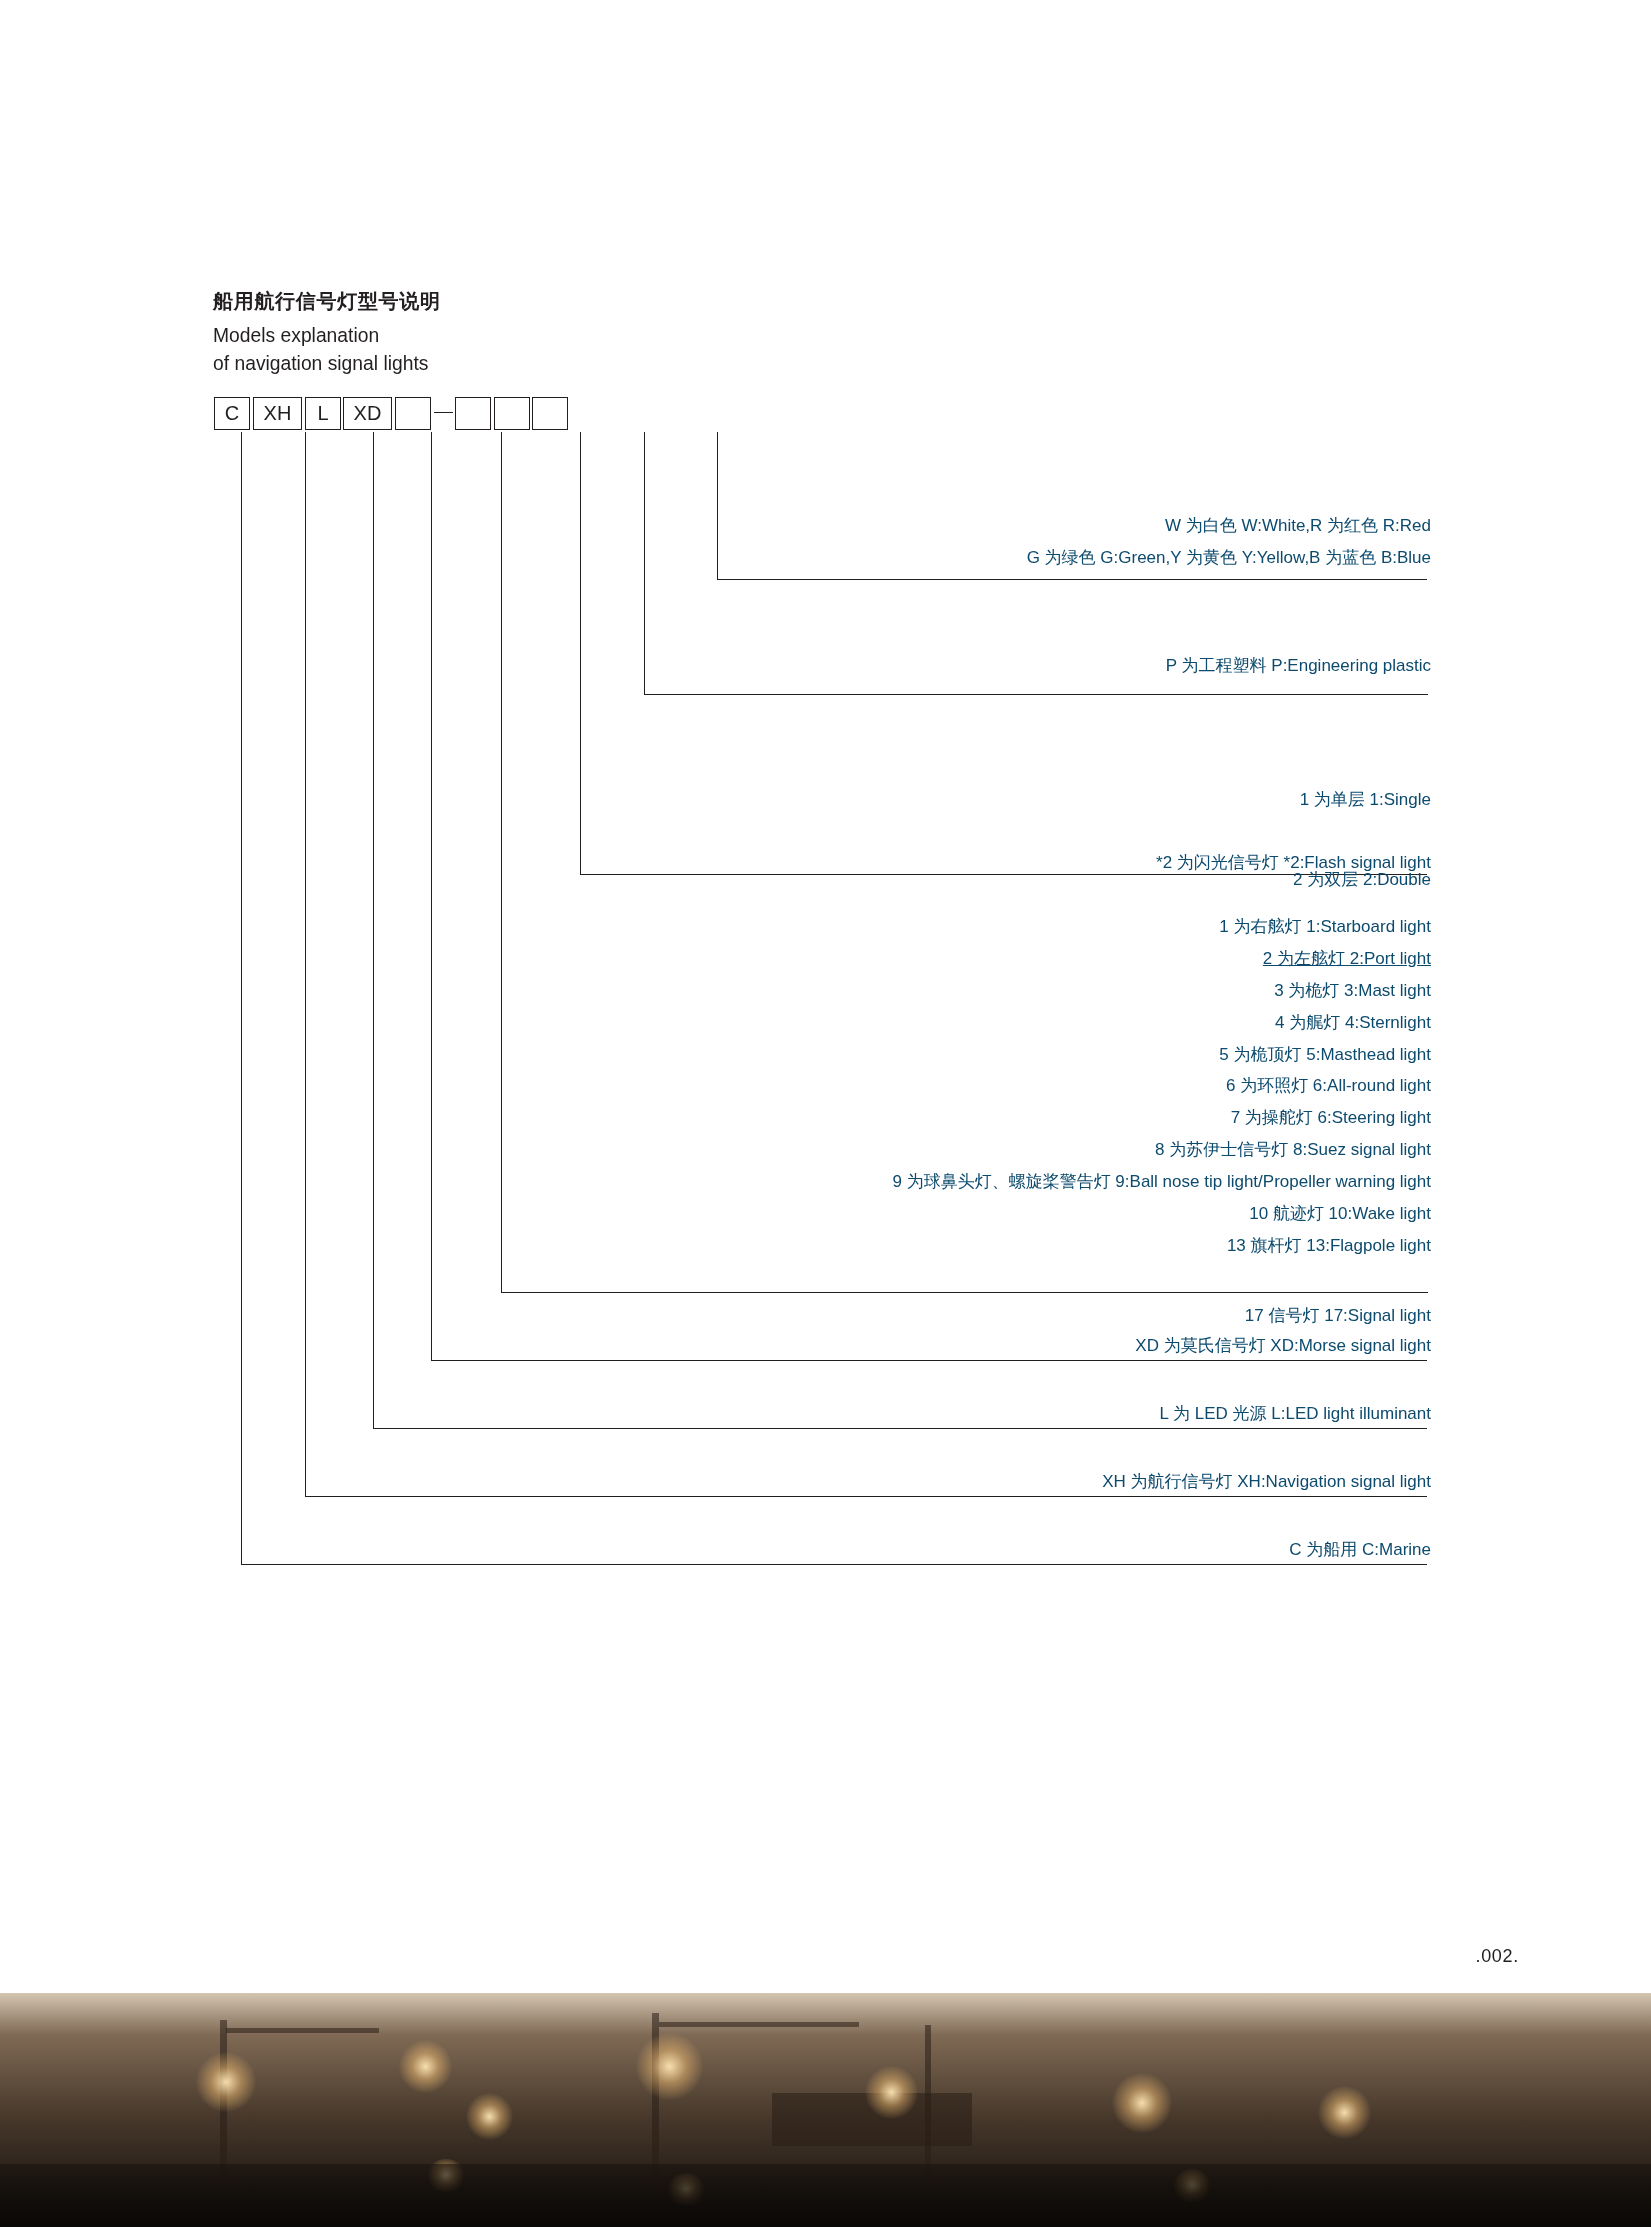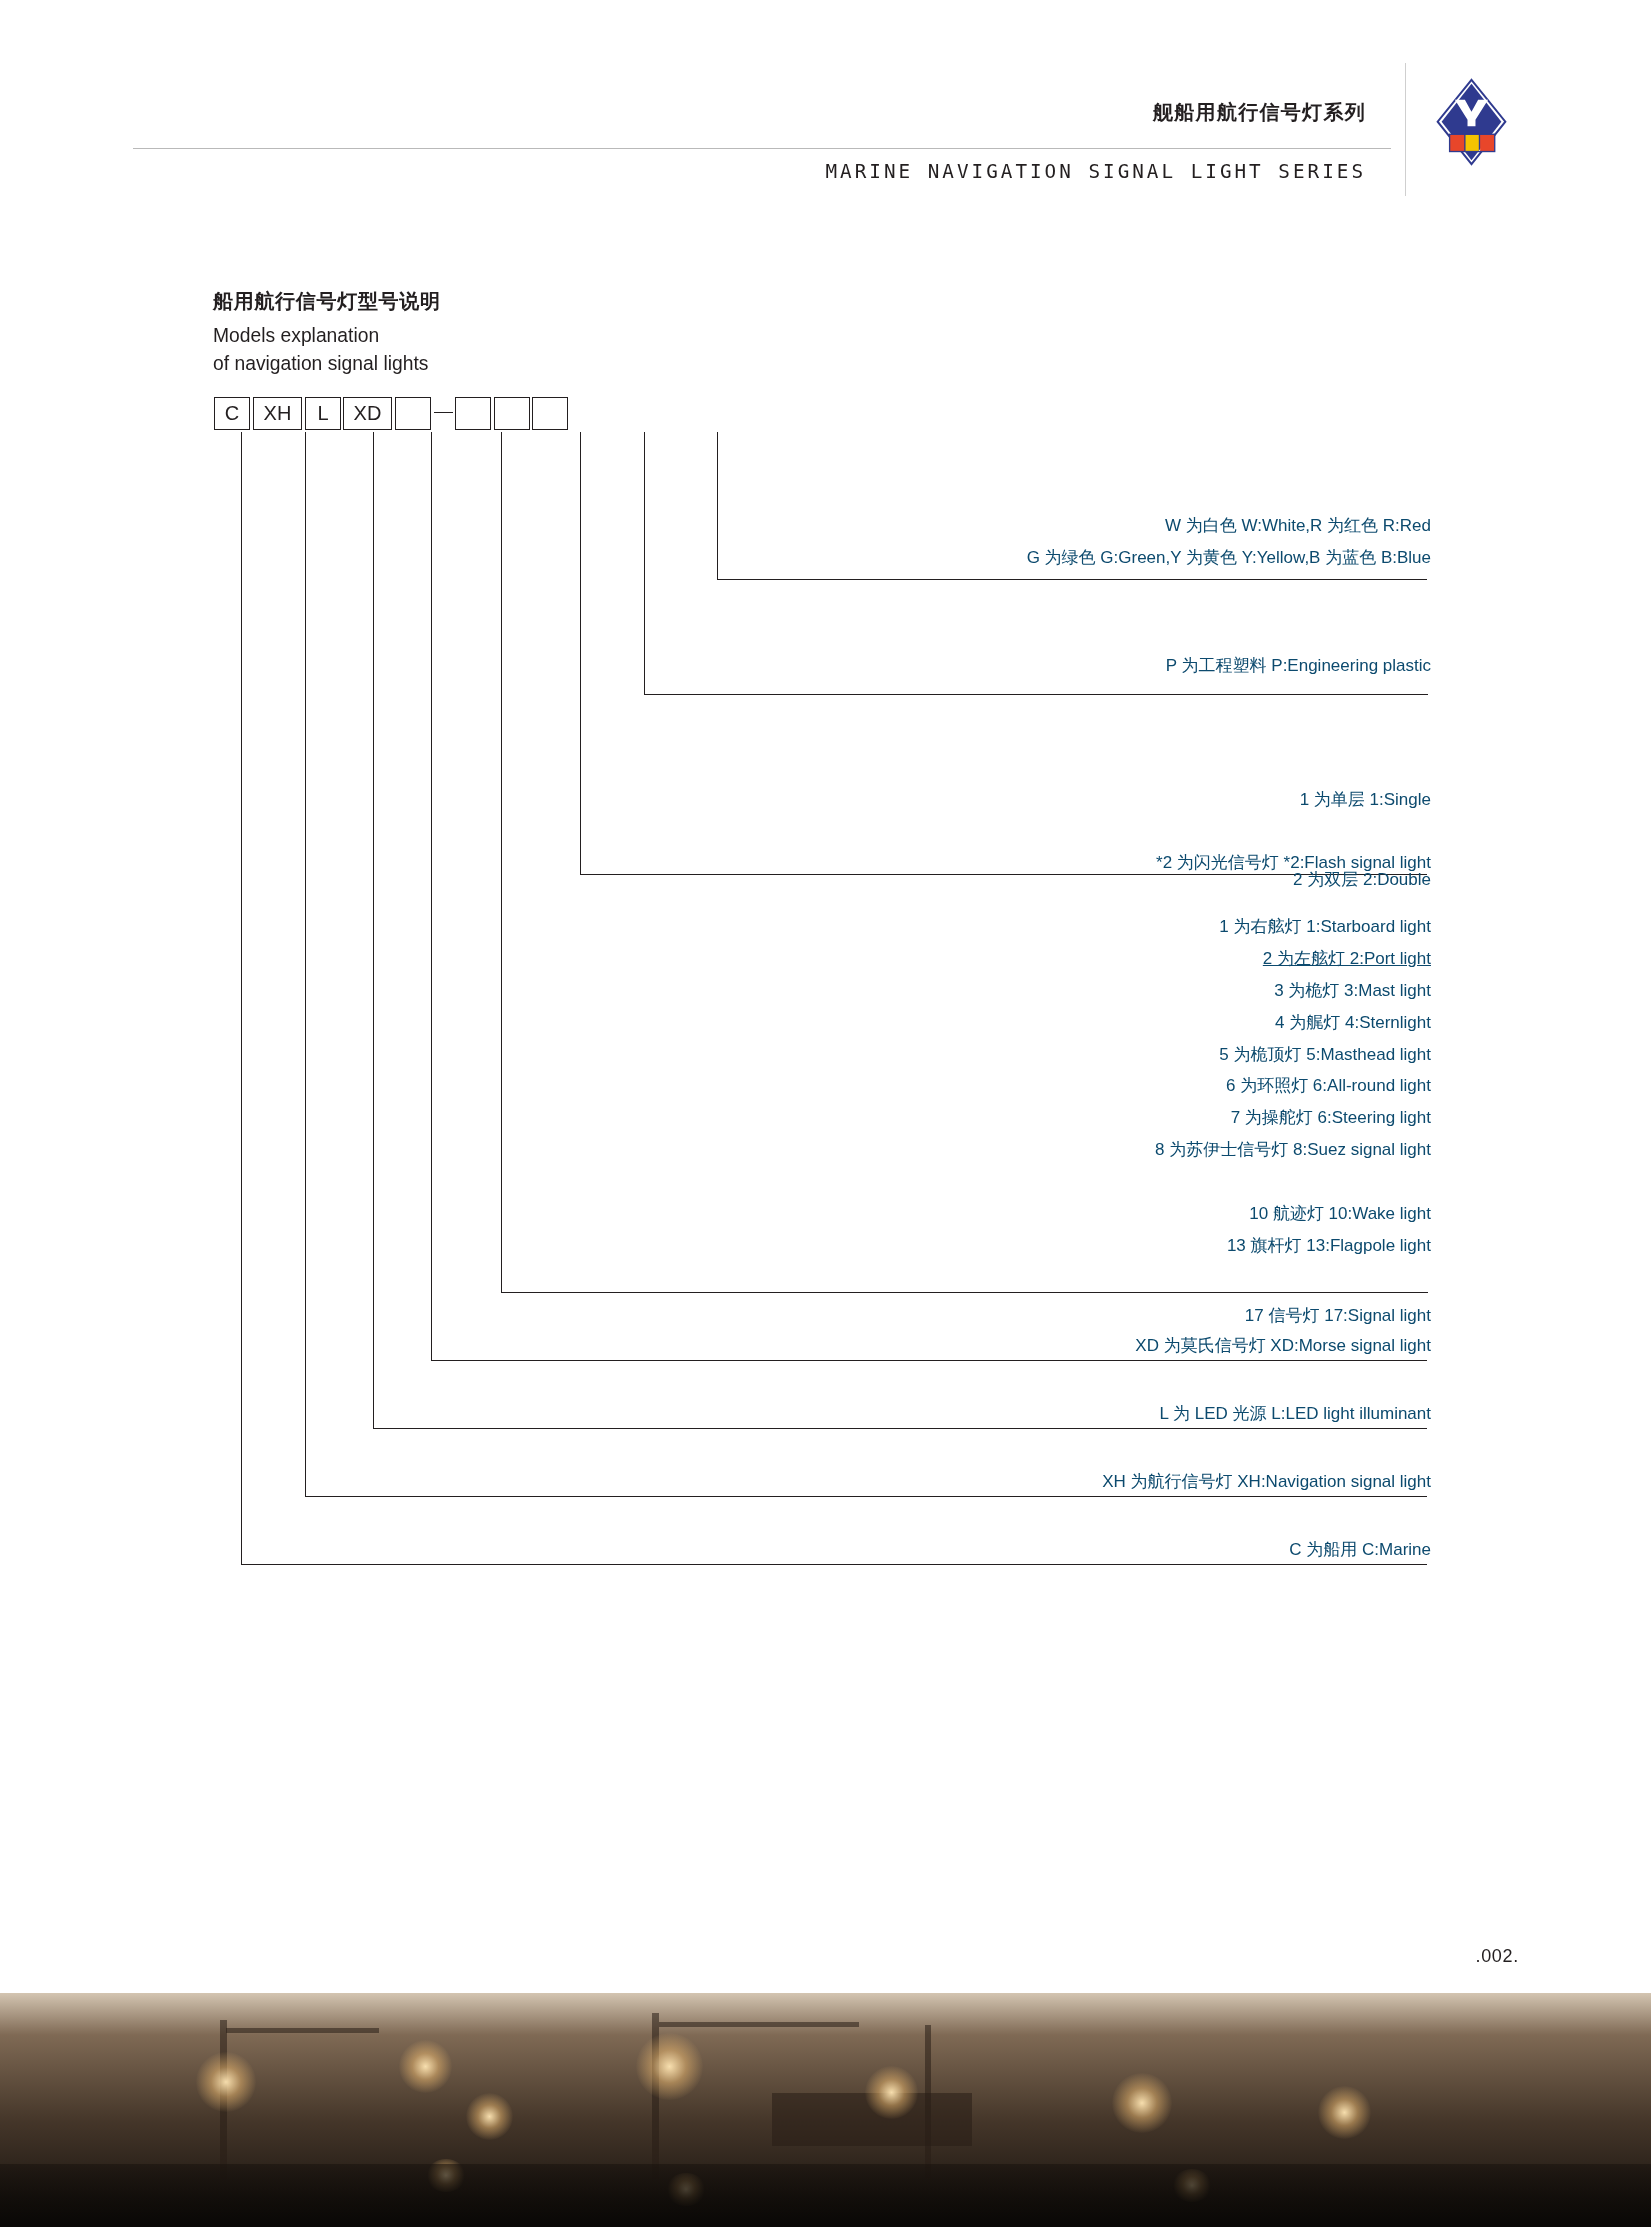--- a/index.html
+++ b/index.html
@@ -207,39 +207,20 @@
     width: 100%;
     height: 63px;
     background: linear-gradient(to bottom, rgba(25,19,14,0.6), rgba(10,8,6,1));
   }
 </style>
 </head>
 <body>
 
 <div class="page">
 
-  <div class="header">
-    <div class="header-rule"></div>
-    <div class="header-vrule"></div>
-    <div class="header-cn">舰船用航行信号灯系列</div>
-    <div class="header-en">MARINE NAVIGATION SIGNAL LIGHT SERIES</div>
-
-    <div class="logo">
-      <svg width="73" height="90" viewBox="0 0 110 135">
-        <rect x="0" y="0" width="110" height="135" fill="#ffffff"></rect>
-        <polygon points="55,4 106,67 55,131 4,67" fill="#ffffff" stroke="#2f3a8f" stroke-width="3"></polygon>
-        <polygon points="55,10 100,67 55,125 10,67" fill="#2f3a8f"></polygon>
-        <path d="M30 34 L45 34 L55 52 L65 34 L80 34 L61 64 L61 74 L49 74 L49 64 Z" fill="#ffffff"></path>
-        <rect x="22" y="86" width="22" height="26" fill="#e8462a"></rect>
-        <rect x="46" y="86" width="20" height="26" fill="#f5c400"></rect>
-        <rect x="68" y="86" width="22" height="26" fill="#e8462a"></rect>
-        <rect x="22" y="86" width="68" height="26" fill="none" stroke="#2f3a8f" stroke-width="2"></rect>
-      </svg>
-    </div>
-  </div>
 
   <div class="title-cn">船用航行信号灯型号说明</div>
   <div class="title-en1">Models explanation</div>
   <div class="title-en2">of navigation signal lights</div>
 
   <div class="boxrow">
     <div class="cbox" style="left:0px;   width:36px;">C</div>
     <div class="cbox" style="left:39px;  width:49px;">XH</div>
     <div class="cbox" style="left:91px; width:36px;">L</div>
     <div class="cbox" style="left:129px; width:49px;">XD</div>
@@ -286,20 +267,21 @@
     <div class="lbl r" style="top:847px;">*2 为闪光信号灯 *2:Flash signal light</div>
 
     <div class="lbl r" style="top:911px;">1 为右舷灯 1:Starboard light</div>
     <div class="lbl r" style="top:943px;text-decoration:underline;">2 为左舷灯 2:Port light</div>
     <div class="lbl r" style="top:975px;">3 为桅灯 3:Mast light</div>
     <div class="lbl r" style="top:1007px;">4 为艉灯 4:Sternlight</div>
     <div class="lbl r" style="top:1039px;">5 为桅顶灯 5:Masthead light</div>
     <div class="lbl r" style="top:1070px;">6 为环照灯 6:All-round light</div>
     <div class="lbl r" style="top:1102px;margin-left:29px;">7 为操舵灯 6:Steering light</div>
     <div class="lbl r" style="top:1134px;">8 为苏伊士信号灯 8:Suez signal light</div>
+    <div class="lbl r" style="top:1166px;">9 为球鼻头灯、螺旋桨警告灯 9:Ball nose tip  light/Propeller warning light</div>
     <div class="lbl r" style="top:1198px;">10 航迹灯 10:Wake light</div>
     <div class="lbl r" style="top:1230px;">13 旗杆灯 13:Flagpole light</div>
     <div class="lbl r" style="top:1300px;">17 信号灯 17:Signal light</div>
 
     <div class="lbl r" style="top:1330px;">XD 为莫氏信号灯 XD:Morse signal light</div>
     <div class="lbl r" style="top:1398px;">L 为 LED 光源 L:LED light illuminant</div>
     <div class="lbl r" style="top:1466px;">XH 为航行信号灯 XH:Navigation signal light</div>
     <div class="lbl r" style="top:1534px;">C 为船用 C:Marine</div>
   </div>
 

